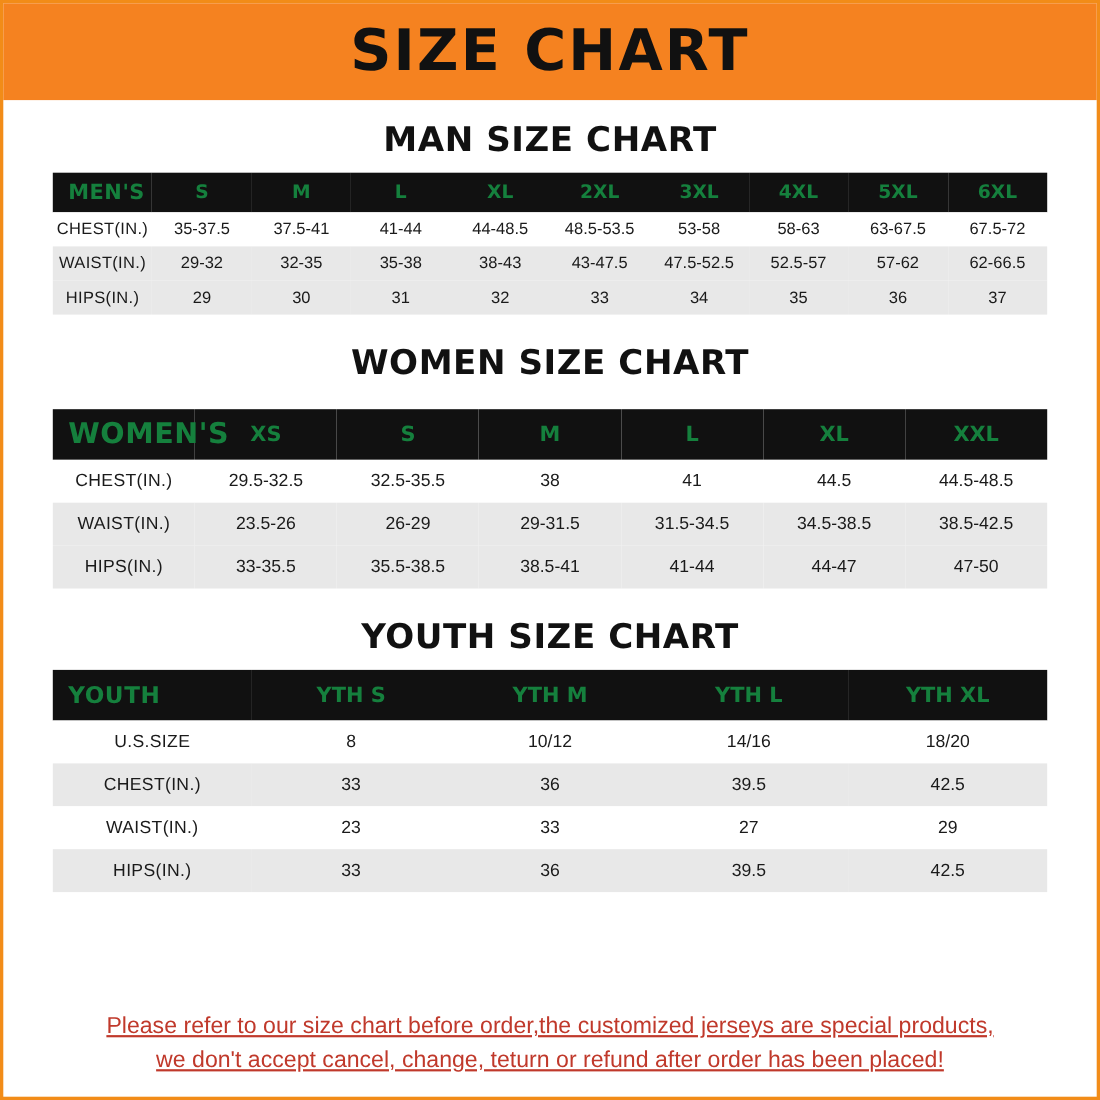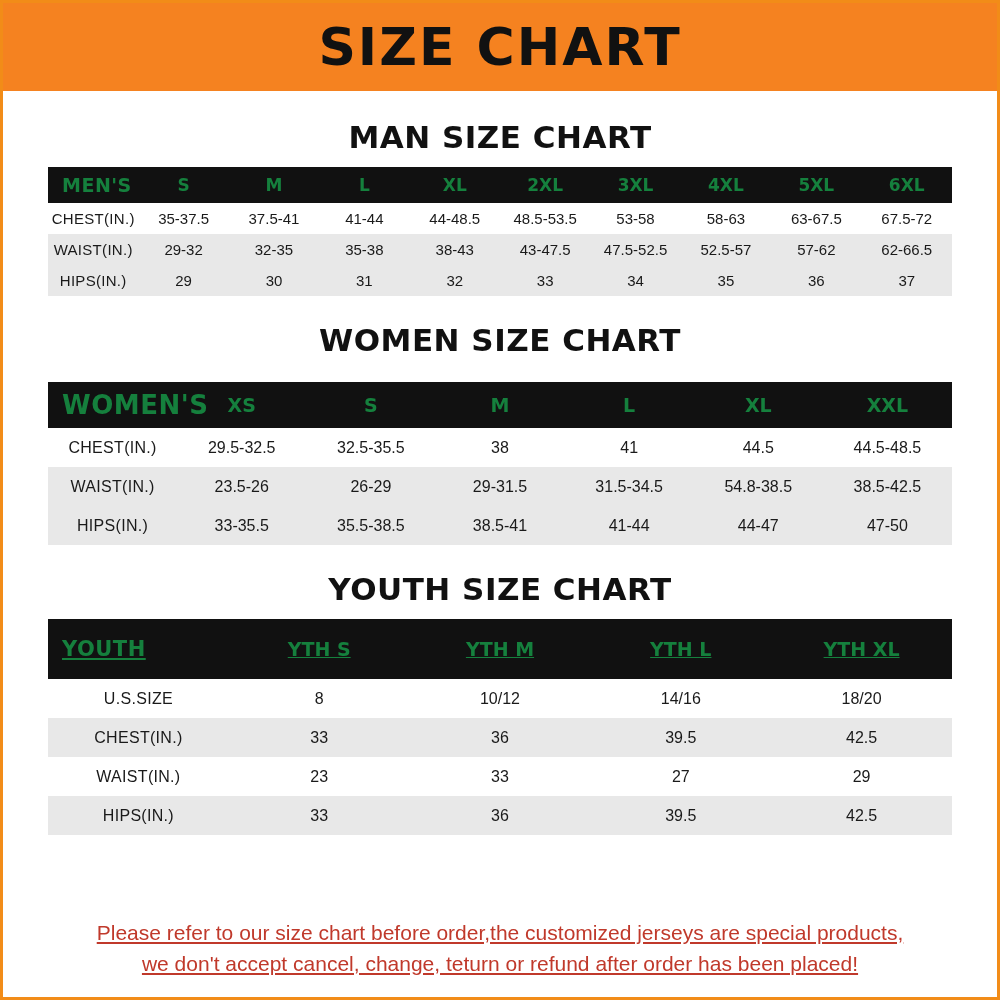--- a/index.html
+++ b/index.html
@@ -33,21 +33,21 @@
   }
   .banner-title {
     font-family: "DejaVu Sans", sans-serif;
     font-weight: 700;
     font-size: 52px;
     letter-spacing: 2px;
     color: #111;
   }
   
   .content {
-    padding: 14px 45px 0 45px;
+    padding: 4px 45px 0 45px;
     flex: 1;
     display: flex;
     flex-direction: column;
   }
   .section-title {
     text-align: center;
     font-family: "DejaVu Sans", sans-serif;
     font-weight: 700;
     color: #111;
     letter-spacing: 0.5px;
@@ -97,21 +97,21 @@
     font-size: 15px;
     letter-spacing: 0.3px;
   }
   .row-light { background: #ffffff; }
   .row-grey  { background: #e8e8e8; }
 
   
   .t-women .hdr-row td { height: 46px; font-size: 19px; }
   .t-women .hdr-row td.first { font-size: 26px; }
   .t-women .body-row td { height: 39px; font-size: 16px; }
-  .t-youth .hdr-row td { height: 60px; font-size: 19px; text-decoration: underline; }
+  .t-youth .hdr-row td { height: 46px; font-size: 19px; }
   .t-youth .hdr-row td.first { font-size: 21px; }
   .t-youth .body-row td { height: 39px; font-size: 16px; }
 
   
   .note {
     margin-top: auto;
     padding: 16px 24px 18px 24px;
     text-align: center;
     color: #c0392b;
     font-size: 21px;
@@ -206,21 +206,21 @@
           <td>41</td>
           <td>44.5</td>
           <td>44.5-48.5</td>
         </tr>
         <tr class="body-row row-grey">
           <td class="first">WAIST(IN.)</td>
           <td>23.5-26</td>
           <td>26-29</td>
           <td>29-31.5</td>
           <td>31.5-34.5</td>
-          <td>54.8-38.5</td>
+          <td>34.5-38.5</td>
           <td>38.5-42.5</td>
         </tr>
         <tr class="body-row row-grey">
           <td class="first">HIPS(IN.)</td>
           <td>33-35.5</td>
           <td>35.5-38.5</td>
           <td>38.5-41</td>
           <td>41-44</td>
           <td>44-47</td>
           <td>47-50</td>

